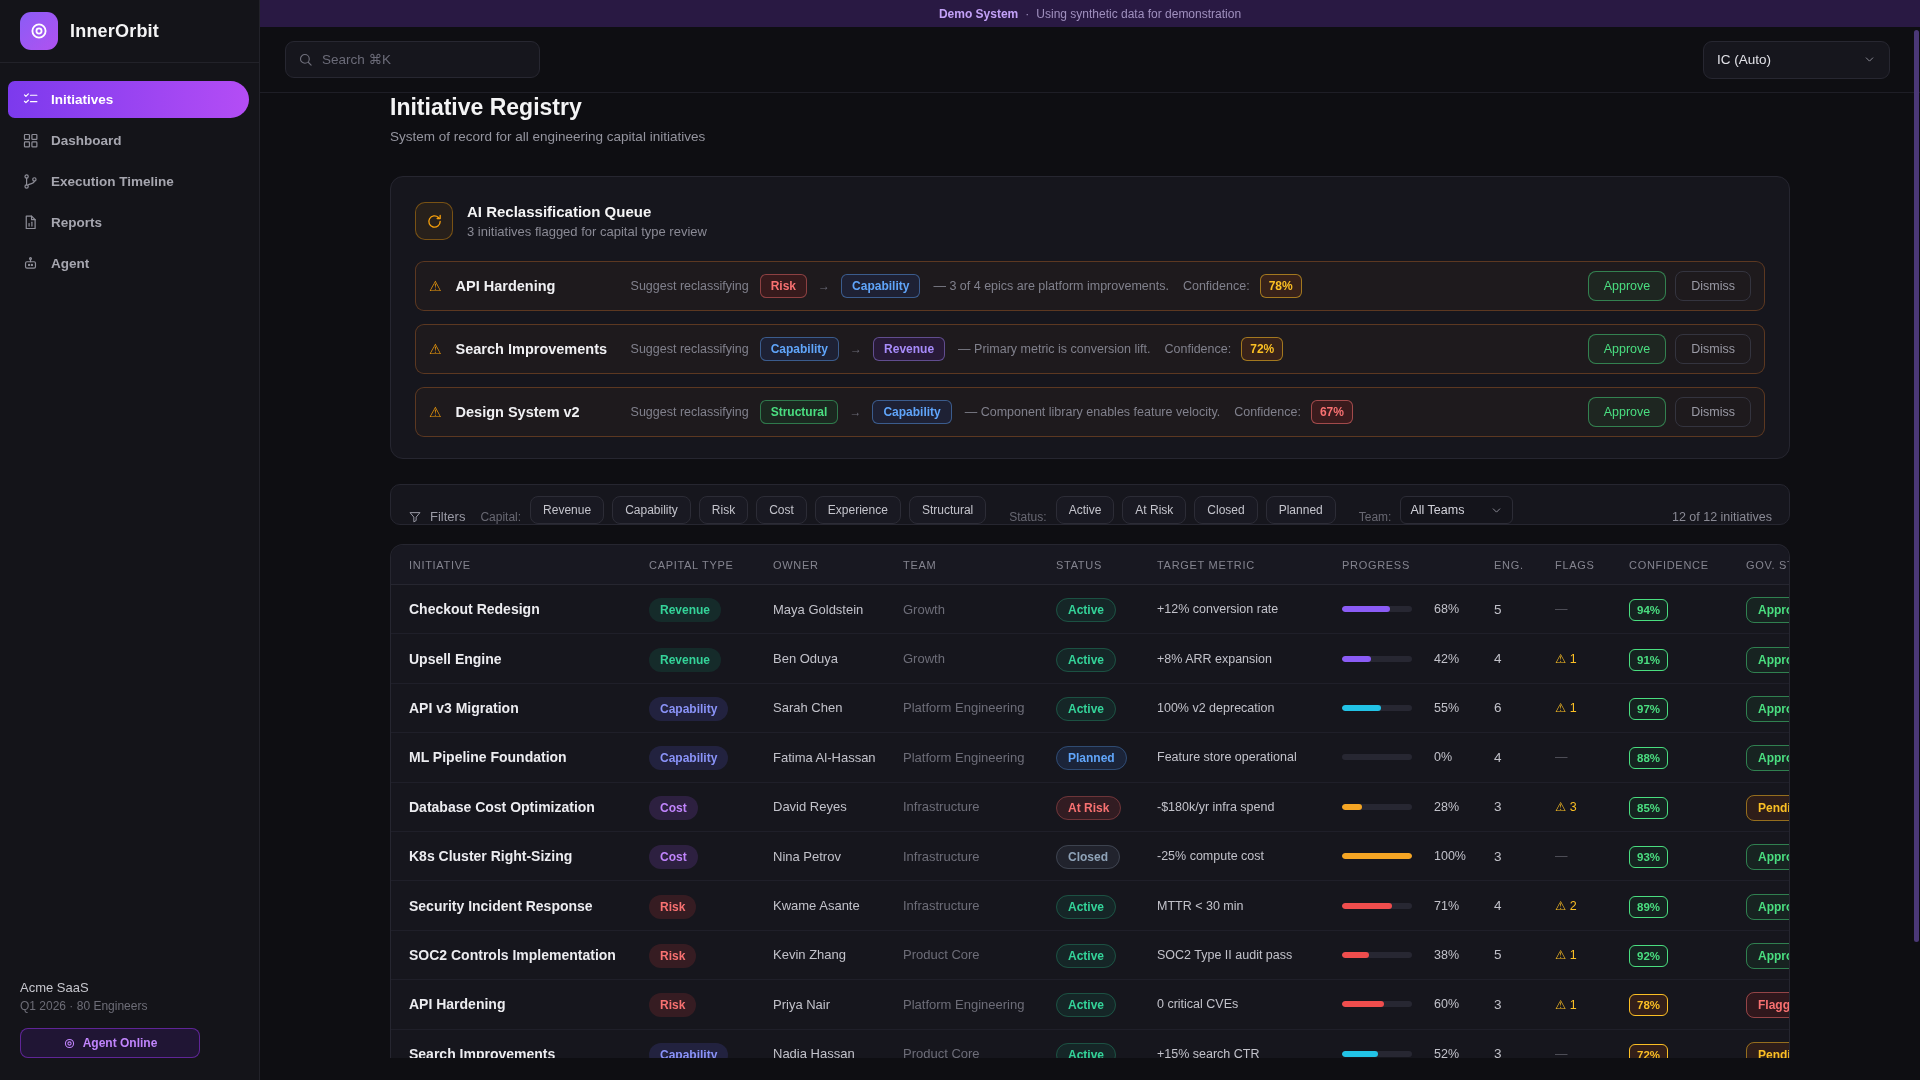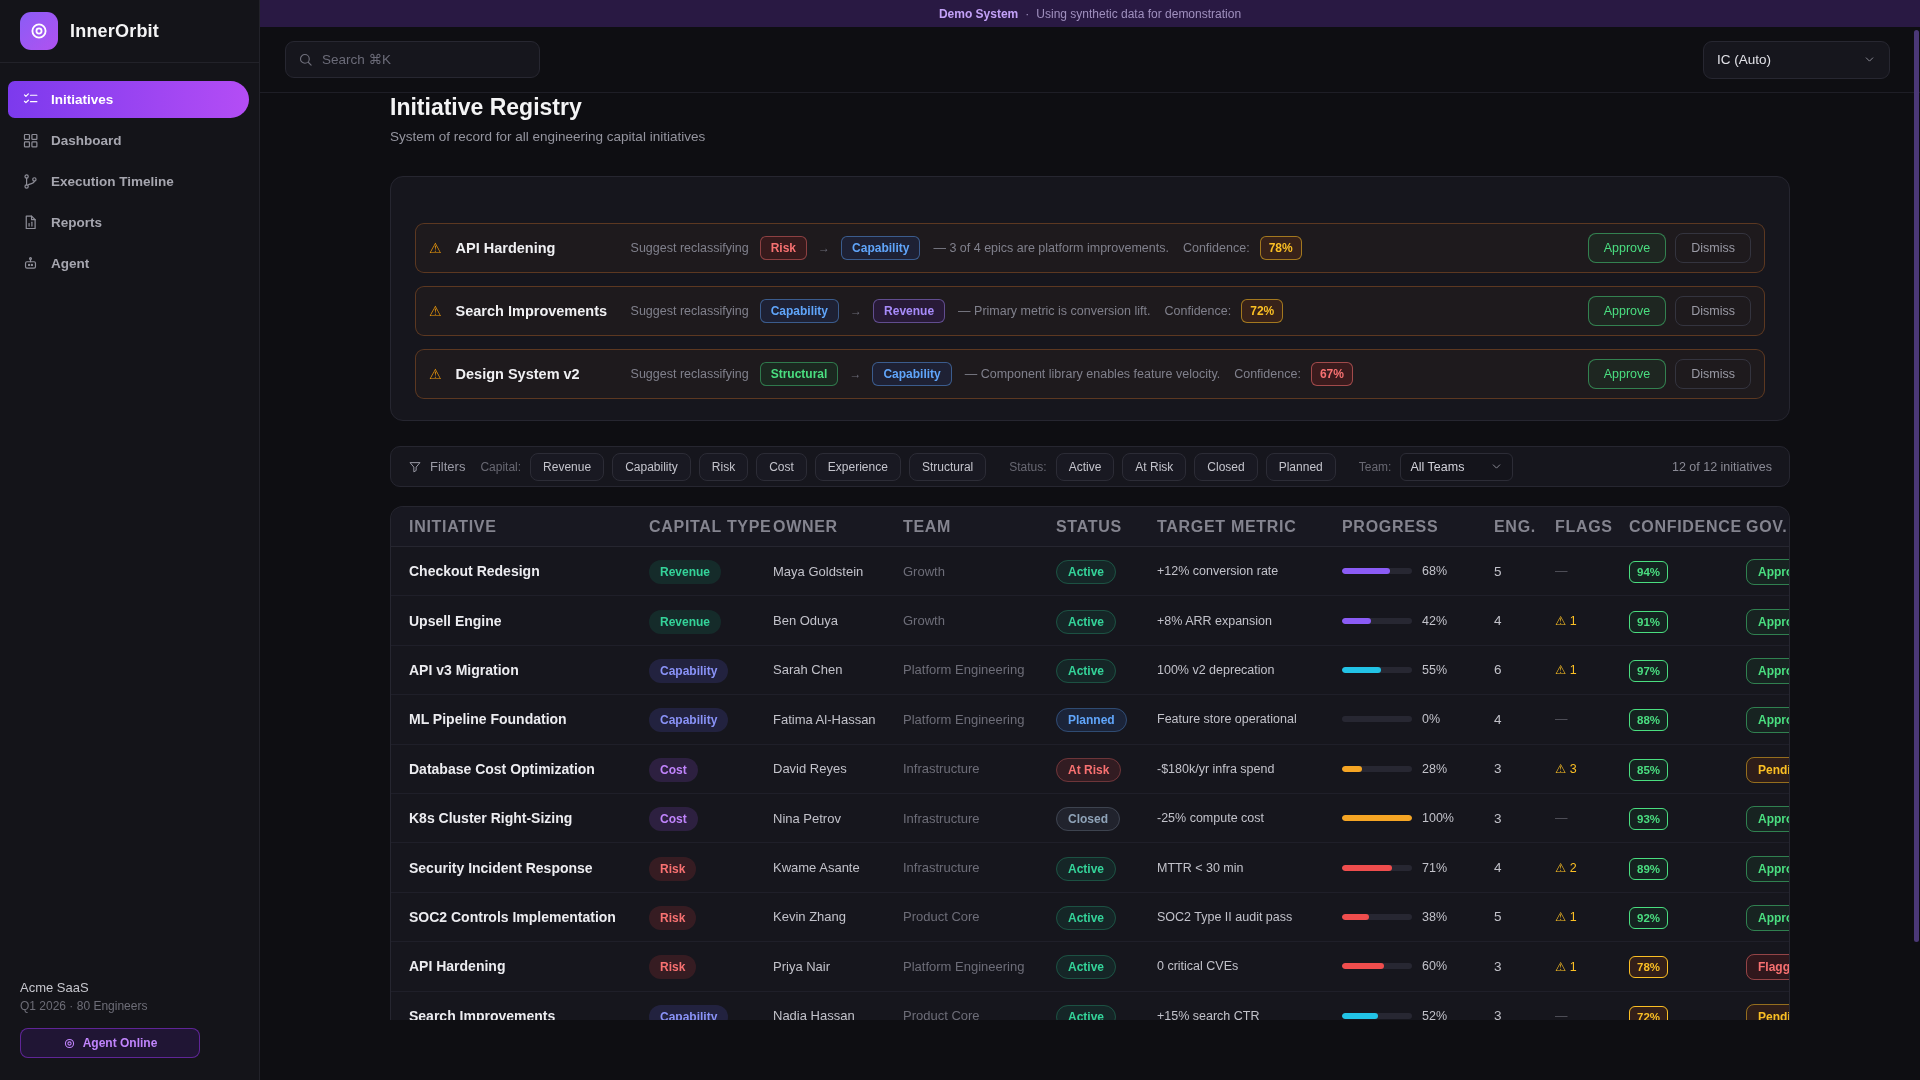--- a/index.html
+++ b/index.html
@@ -85,56 +85,56 @@
   .c-mid { color:#fbbf24; border-color:rgba(251,191,36,.55); background:rgba(120,53,15,.3); }
   .c-low { color:#f87171; border-color:rgba(248,113,113,.55); background:rgba(127,29,29,.3); }
   .q-spacer { flex:1; }
   .btn-approve, .btn-dismiss { padding:7px 15px; border-radius:8px; font-size:12.5px; font-weight:normal;
     cursor:pointer; font-family:inherit; }
   .btn-approve { color:#4ade80; border:1px solid rgba(74,222,128,.5); background:rgba(34,197,94,.08); }
   .btn-dismiss { margin-left:9px; color:#9a9aa5; border:1px solid #34343f; background:transparent; }
 
   
   .filters-bar { margin-top:25px; height:41px; background:#16161d; border:1px solid #262630;
-    border-radius:10px; display:flex; align-items:center; padding:0 17px; }
+    border-radius:10px; display:flex; align-items:flex-end; padding:0 17px; }
   .filters-label { display:flex; gap:8px; align-items:center; color:#9a9aa5; font-size:13px; }
   .filters-label svg { width:14px; height:14px; stroke:#9a9aa5; stroke-width:1.7; fill:none;
     stroke-linejoin:round; }
   .group-label { color:#686872; font-size:12px; margin-left:15px; margin-right:9px; }
   .pill { padding:6px 12px; border:1px solid #2c2c36; border-radius:8px; background:#191922;
     color:#c4c4cc; font-size:12px; margin-right:8px; cursor:pointer; font-family:inherit; white-space:nowrap; }
   .team-select { display:flex; align-items:center; justify-content:space-between; width:113px;
     padding:6px 9px; border:1px solid #2c2c36; border-radius:6px; background:#14141b;
     color:#d2d2da; font-size:12.5px; cursor:pointer; }
   .count { margin-left:auto; color:#8a8a95; font-size:12.5px; }
 
   
   .table-panel { margin-top:19px; background:#16161d; border:1px solid #262630; border-bottom:none;
     border-radius:13px 13px 0 0; overflow:hidden; height:514px; --cols:240px 124px 130px 153px 101px 185px 152px 61px 74px 117px 180px; }
   .thead { display:grid; grid-template-columns:var(--cols); height:40px; align-items:center;
     background:#181821; border-bottom:1px solid #262630; padding-left:18px; }
-  .th { font-size:16px; letter-spacing:.7px; color:#84848f; font-weight:bold; white-space:nowrap; }
+  .th { font-size:11px; letter-spacing:.7px; color:#84848f; font-weight:normal; white-space:nowrap; }
   .trow { display:grid; grid-template-columns:var(--cols); height:49.4px; align-items:center;
     border-bottom:1px solid #1f1f29; padding-left:18px; }
   .cell-name { font-size:14px; font-weight:bold; color:#ececf0; white-space:nowrap; }
   .cap-badge { justify-self:start; font-size:12px; font-weight:600; padding:5px 11px; border-radius:999px; }
   .cap-revenue { color:#34d399; background:rgba(16,185,129,.13); }
   .cap-capability { color:#8a93f8; background:rgba(99,102,241,.16); }
   .cap-cost { color:#c084fc; background:rgba(168,85,247,.16); }
   .cap-risk { color:#f87171; background:rgba(239,68,68,.15); }
   .cell-owner { font-size:13px; color:#c2c2ca; white-space:nowrap; }
   .cell-team { font-size:13px; color:#6d6d78; white-space:nowrap; }
   .status-badge { justify-self:start; font-size:12px; font-weight:600; padding:4px 11px;
     border-radius:999px; border:1px solid; white-space:nowrap; }
   .st-active { color:#34d399; background:rgba(16,185,129,.1); border-color:rgba(52,211,153,.25); }
   .st-planned { color:#60a5fa; background:rgba(59,130,246,.13); border-color:rgba(96,165,250,.3); }
   .st-at-risk { color:#f87171; background:rgba(239,68,68,.13); border-color:rgba(248,113,113,.3); }
   .st-closed { color:#8fa3b8; background:rgba(100,116,139,.15); border-color:rgba(148,163,184,.25); }
   .cell-target { font-size:12.5px; color:#c2c2ca; white-space:nowrap; }
-  .progress-cell { display:flex; align-items:center; gap:10px; }
+  .progress-cell { display:flex; align-items:center; gap:22px; }
   .track { width:70px; height:6px; border-radius:3px; background:#272732; overflow:hidden; flex-shrink:0; }
   .fill { height:100%; border-radius:3px; }
   .pct { font-size:12.5px; color:#c2c2ca; }
   .cell-eng { font-size:13.5px; color:#c2c2ca; }
   .cell-flags { font-size:12.5px; color:#fbbf24; white-space:nowrap; }
   .cell-flags.muted { color:#565660; }
   .confq { justify-self:start; font-size:11.5px; font-weight:bold; padding:4px 7px;
     border-radius:6px; border:1px solid; }
   .gov { justify-self:start; font-size:12px; font-weight:bold; padding:5px 11px;
     border-radius:8px; border:1px solid; white-space:nowrap; }
@@ -244,20 +244,32 @@
             <path d="M6 9l6 6 6-6"></path>
           </svg>
       </div>
     </div>
 
     <div class="content">
       <div class="page-title">Initiative Registry</div>
       <div class="page-sub">System of record for all engineering capital initiatives</div>
 
       <section class="queue-panel">
+        <div class="queue-header">
+          <div class="queue-icon">
+            <svg viewBox="0 0 24 24">
+                <path d="M20 12a8 8 0 1 1-2.4-5.7"></path>
+                <path d="M20 3.5v4.2h-4.2"></path>
+              </svg>
+          </div>
+          <div>
+            <div class="queue-title">AI Reclassification Queue</div>
+            <div class="queue-sub">3 initiatives flagged for capital type review</div>
+          </div>
+        </div>
         <div id="queue-items">
             <div class="queue-item">
     <span class="warn-glyph">⚠</span>
     <span class="q-name">API Hardening</span>
     <span class="q-suggest">Suggest reclassifying</span>
     <span class="type-badge from t-risk">Risk</span>
     <span class="q-arrow">→</span>
     <span class="type-badge to t-capability">Capability</span>
     <span class="q-reason">— 3 of 4 epics are platform improvements.</span>
     <span class="q-conf-label">Confidence:</span>

